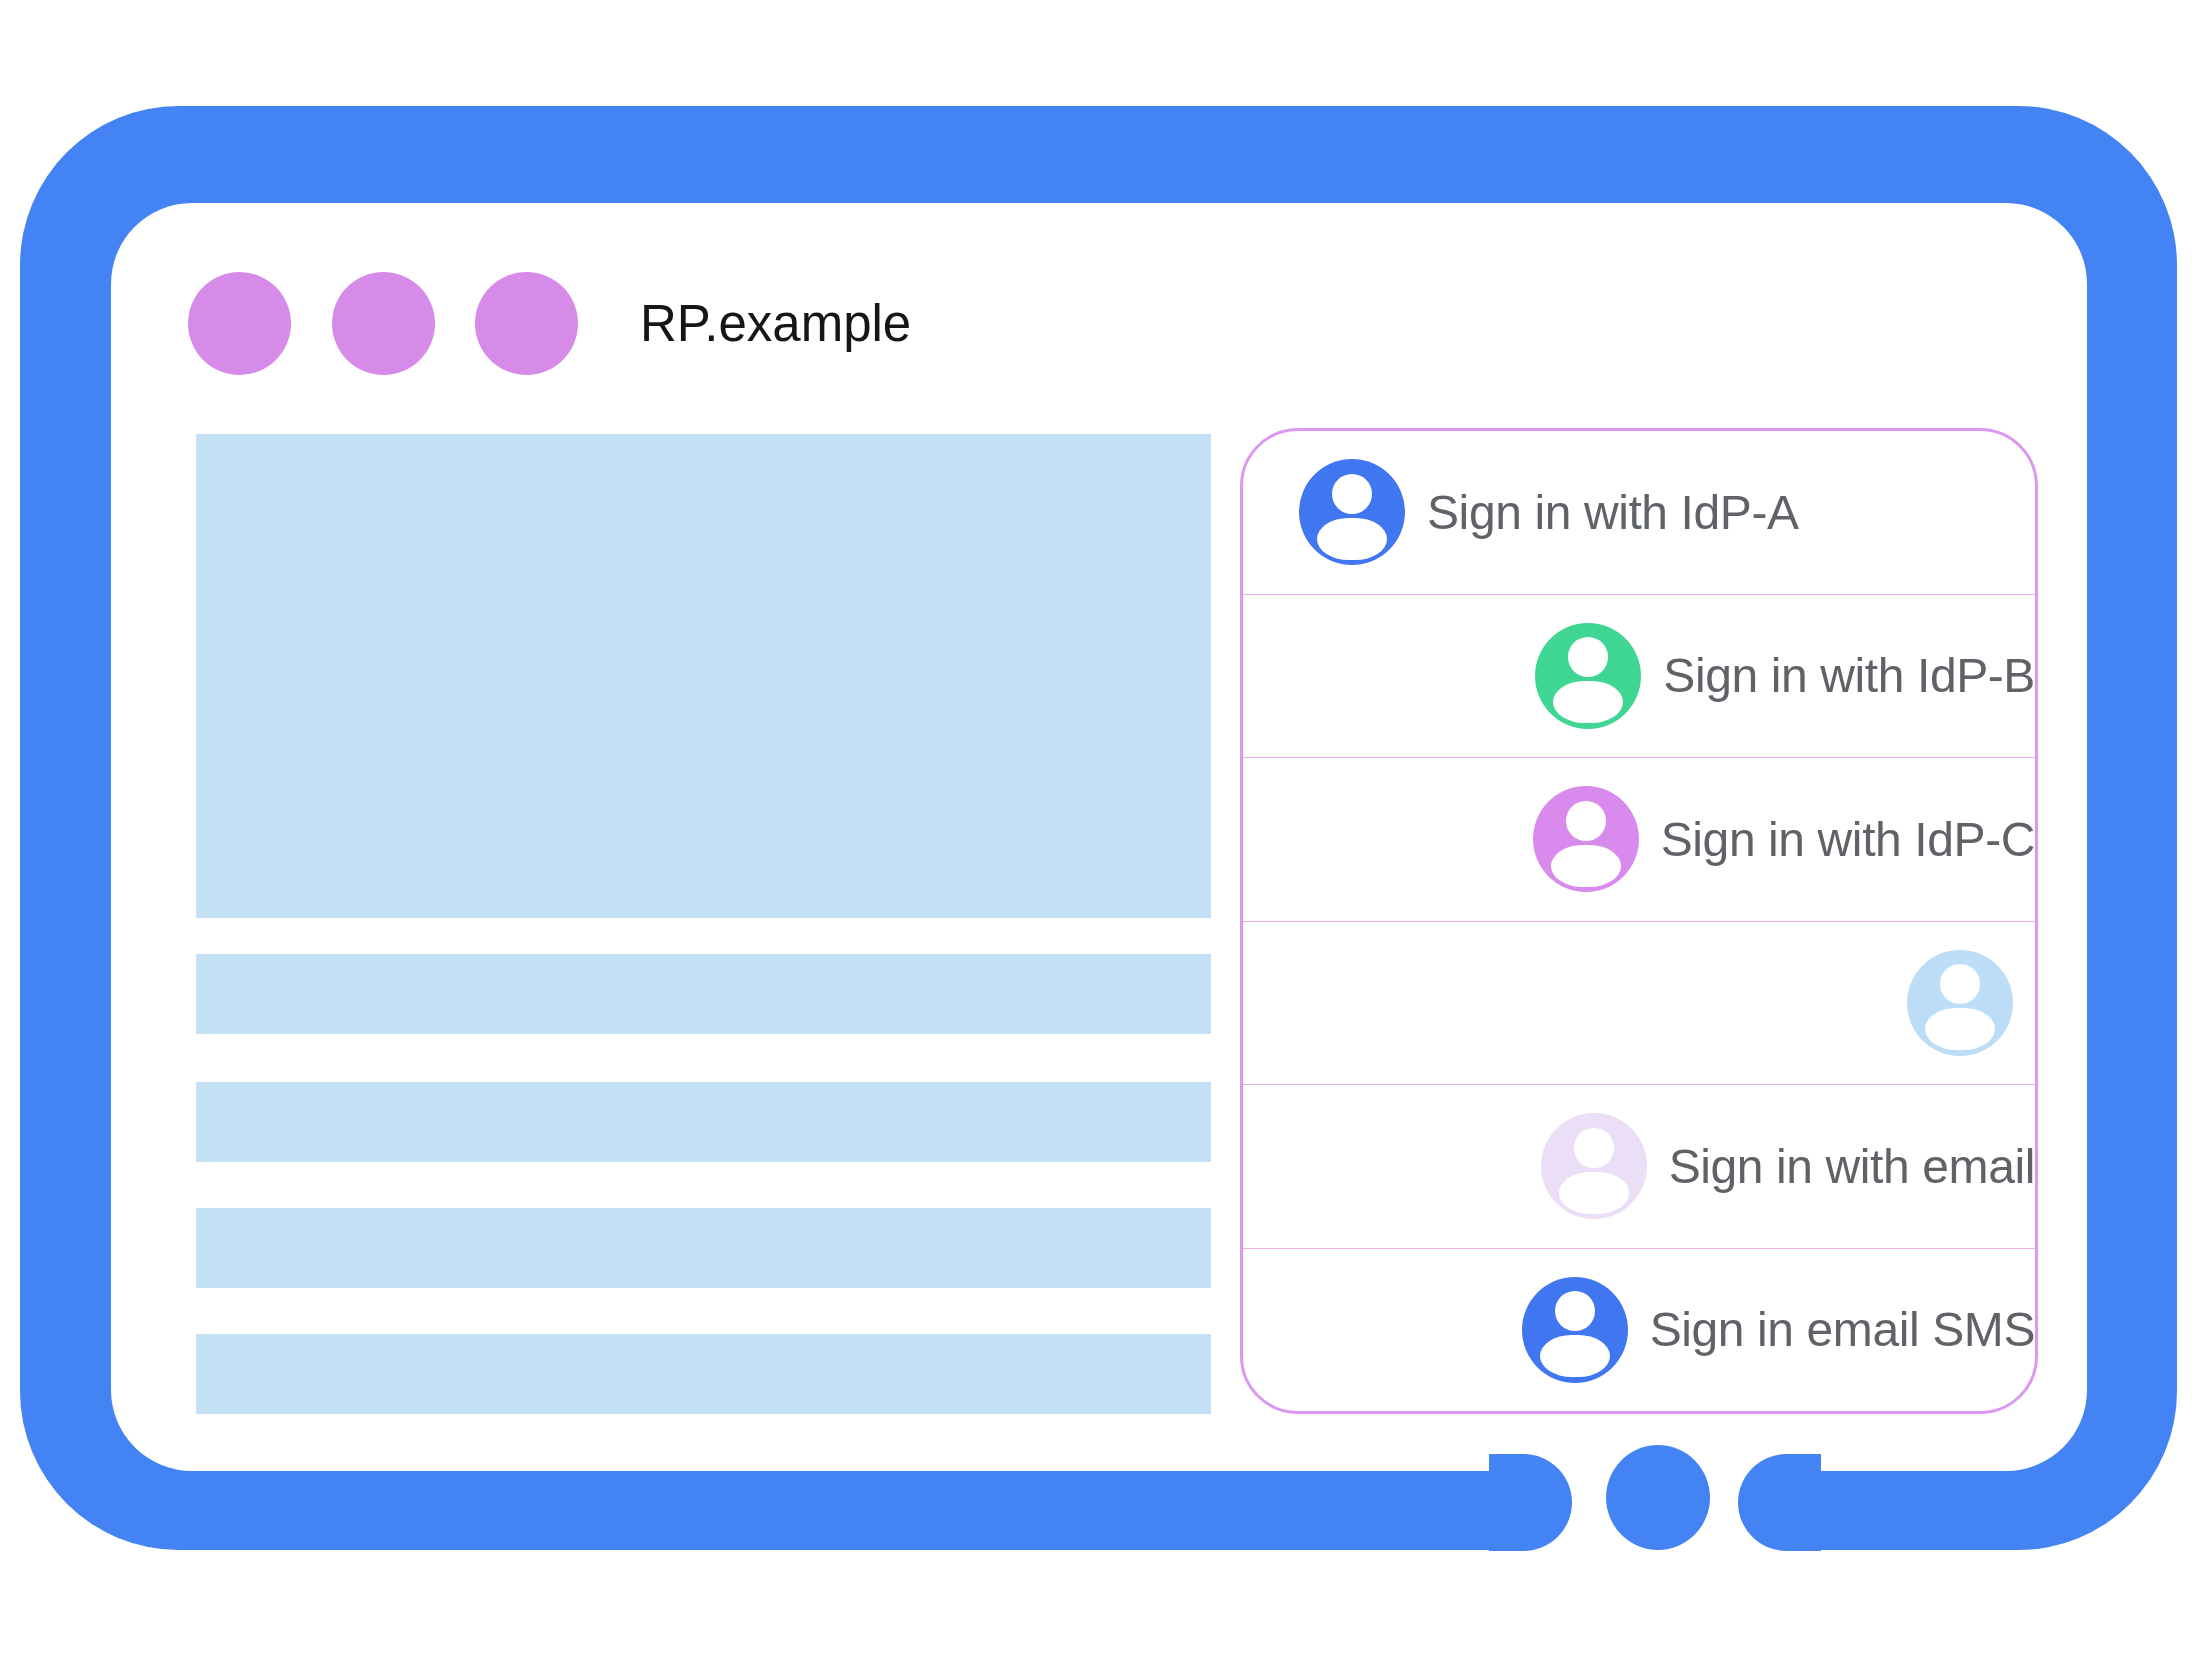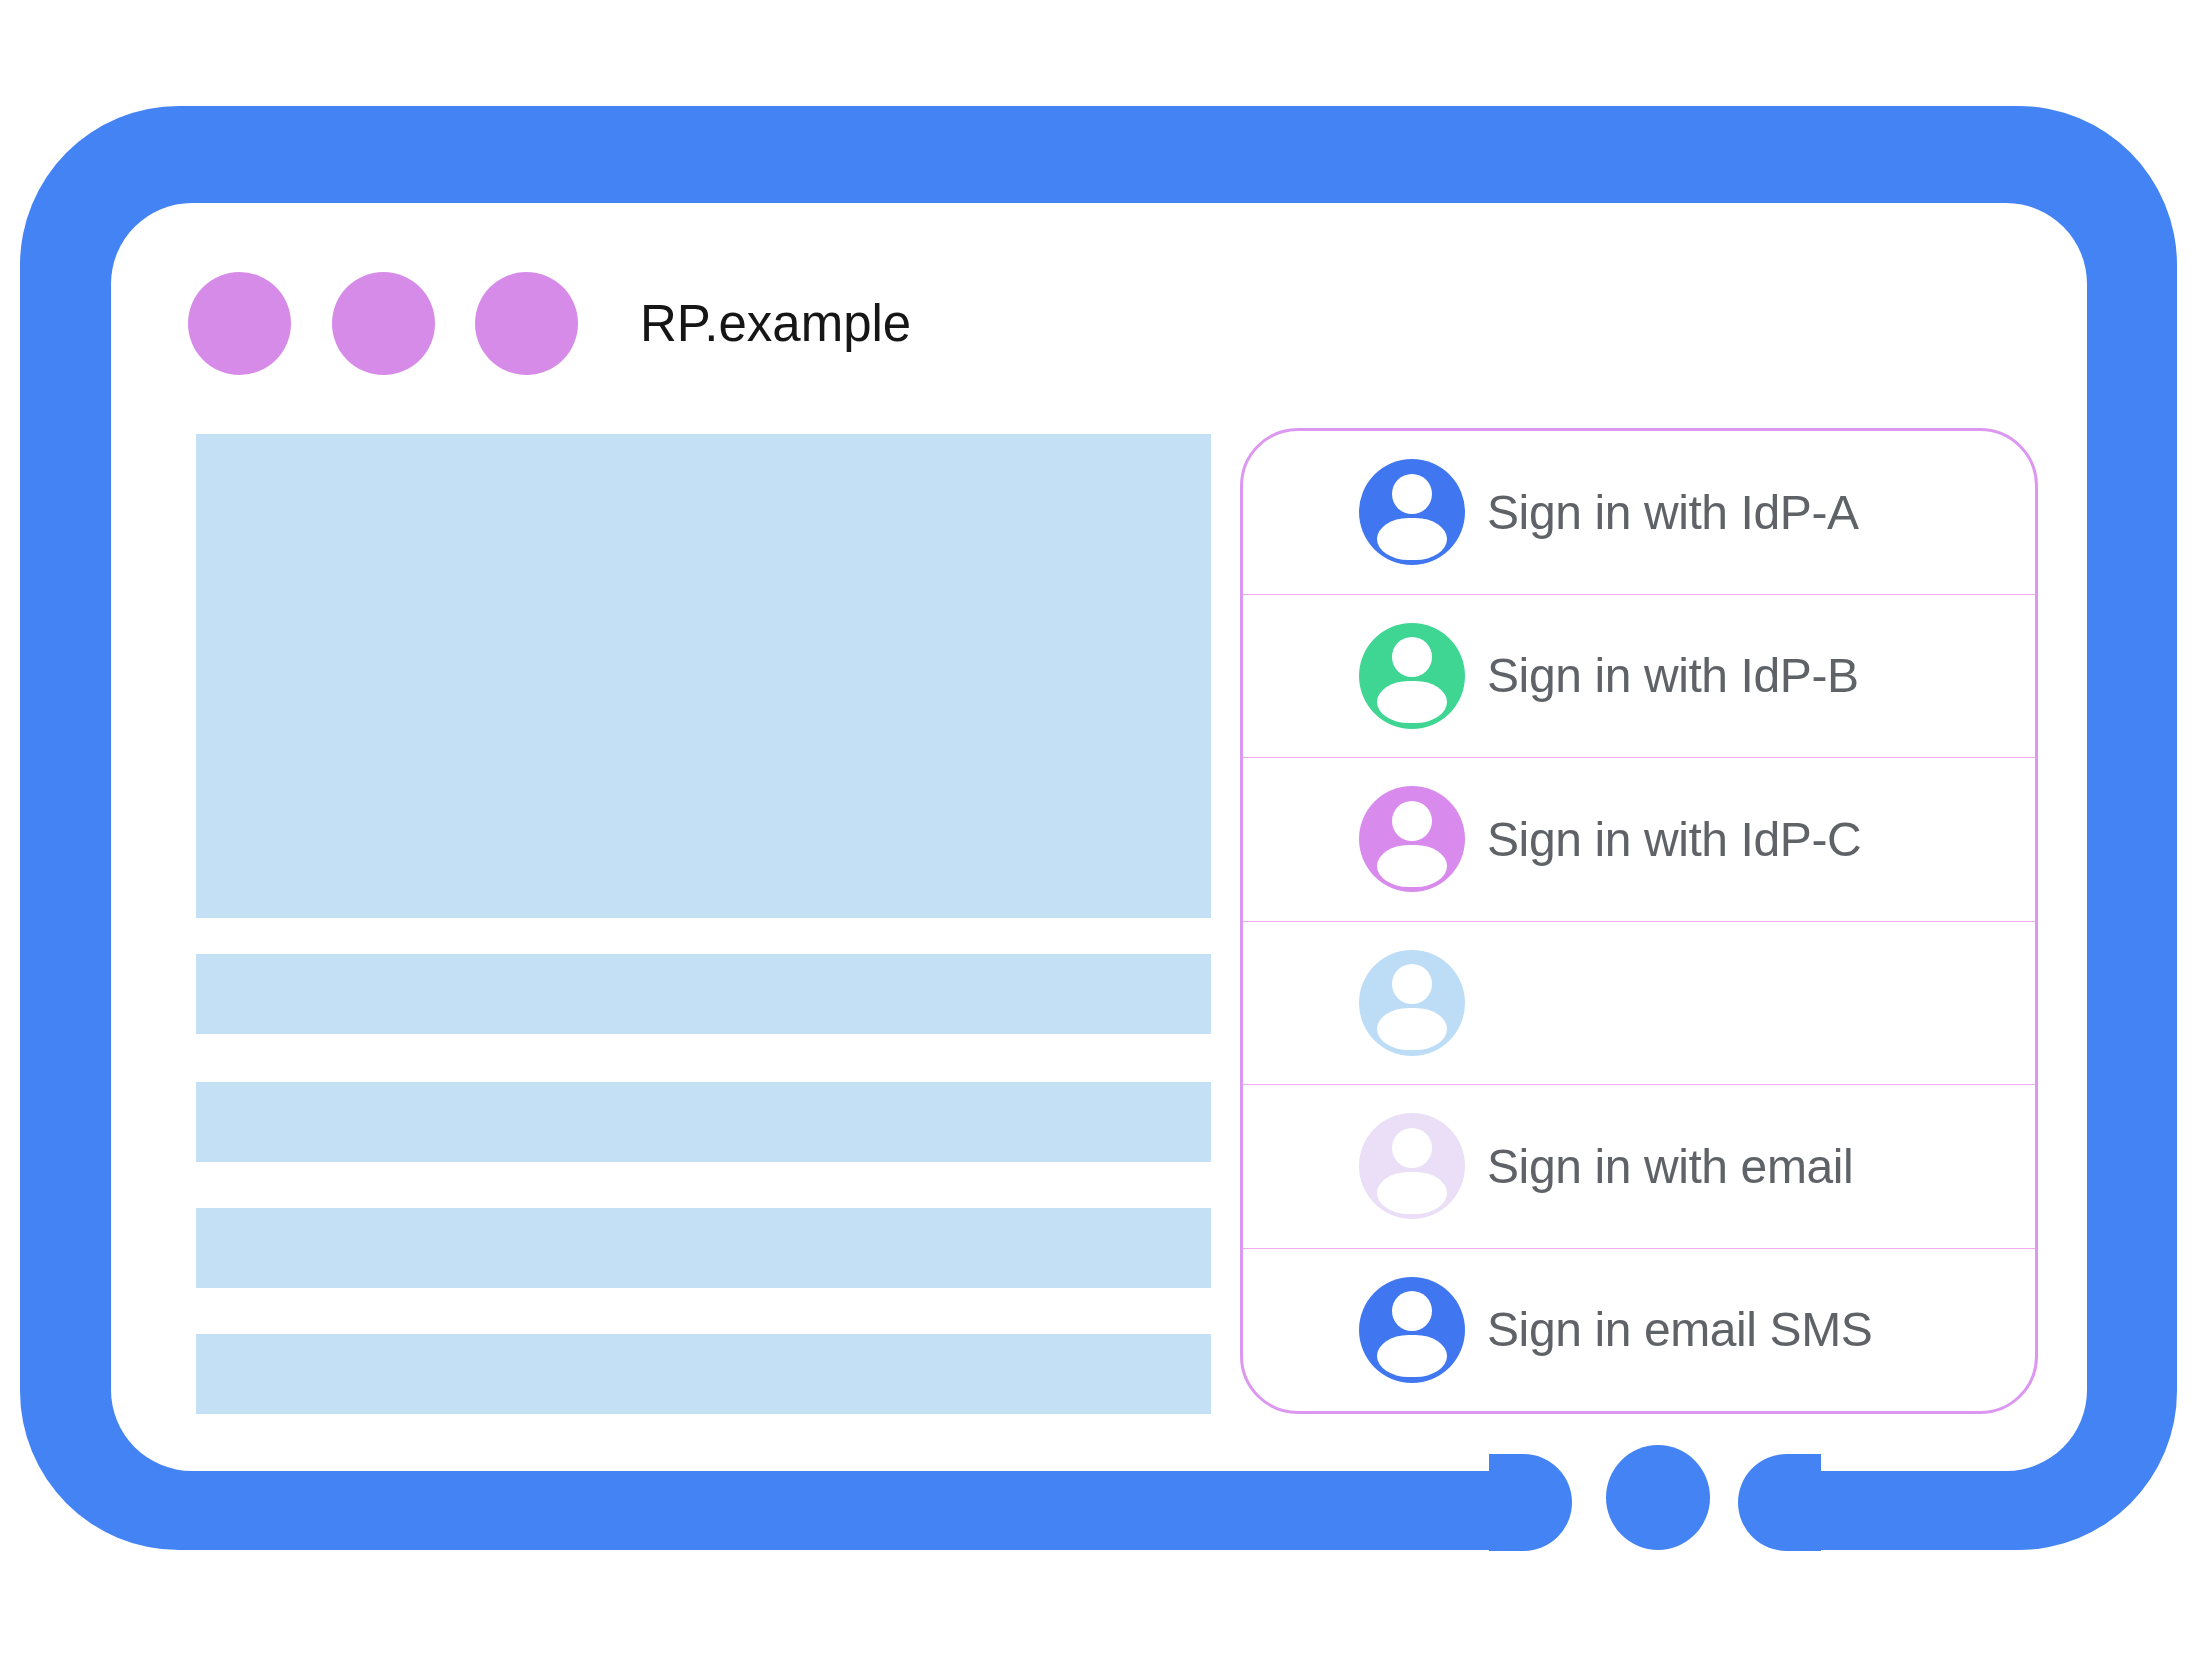--- a/index.html
+++ b/index.html
@@ -51,24 +51,24 @@
   .l2{top:879px;}
   .l3{top:1005px;}
   .l4{top:1131px;}
   
   .panel{
     position:absolute;left:1129px;top:225px;width:798px;height:986px;
     box-sizing:border-box;border:3.5px solid #DC97F0;border-radius:58px;
     background:#ffffff;display:flex;flex-direction:column;
   }
   .row{
-    flex:1 1 0;display:flex;align-items:center;padding-left:116px;
+    flex:1 1 0;display:flex;align-items:center;padding-left:56px;
     min-height:0;
   }
-  .row + .row{border-top:1.8px solid #F0ACEC;}
+  .row + .row{border-top:1.8px solid #F0ACEC;justify-content:flex-end;}
   .avatar{
     width:106px;height:106px;border-radius:50%;position:relative;overflow:hidden;
     flex:0 0 auto;margin-right:22px;
   }
   .avatar .head{
     position:absolute;left:31%;top:13.5%;width:38%;height:38%;
     background:#ffffff;border-radius:50%;
   }
   .avatar .torso{
     position:absolute;left:17%;top:55%;width:66%;height:40%;

